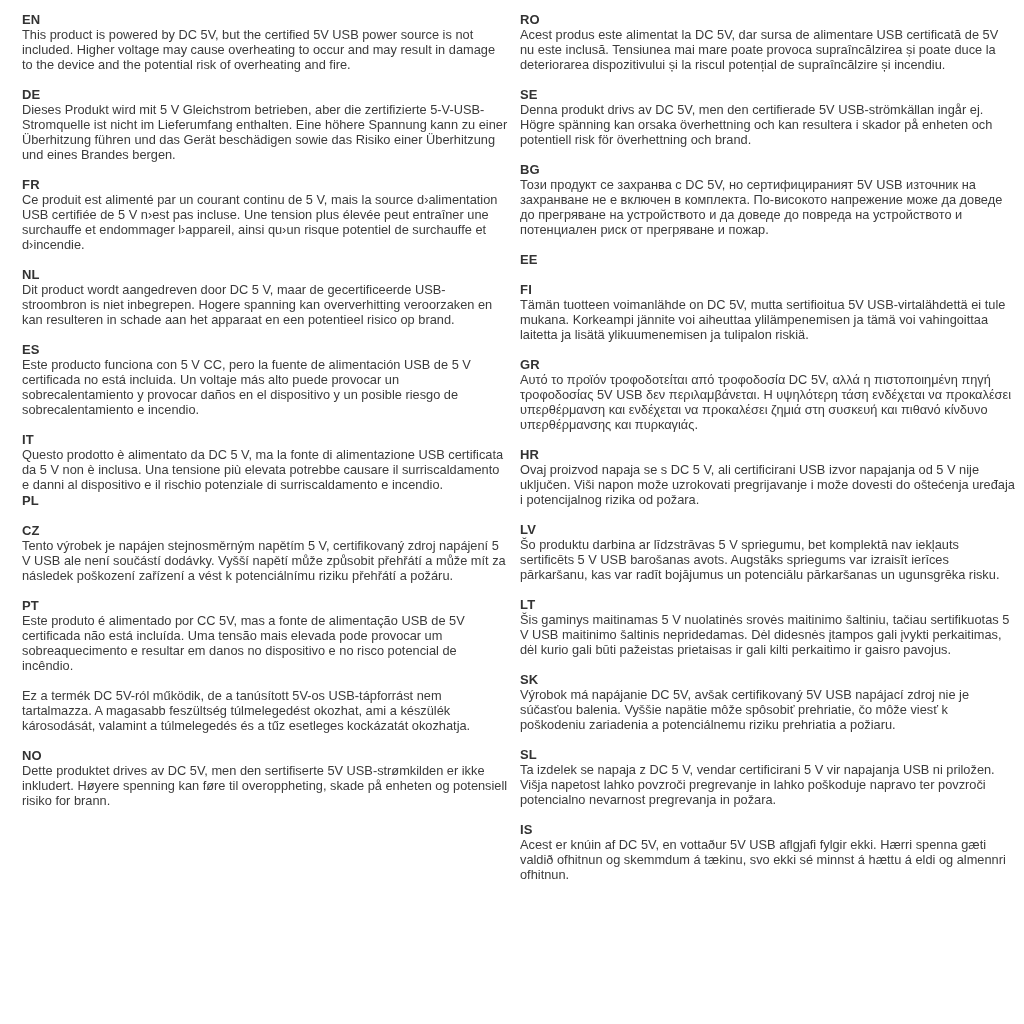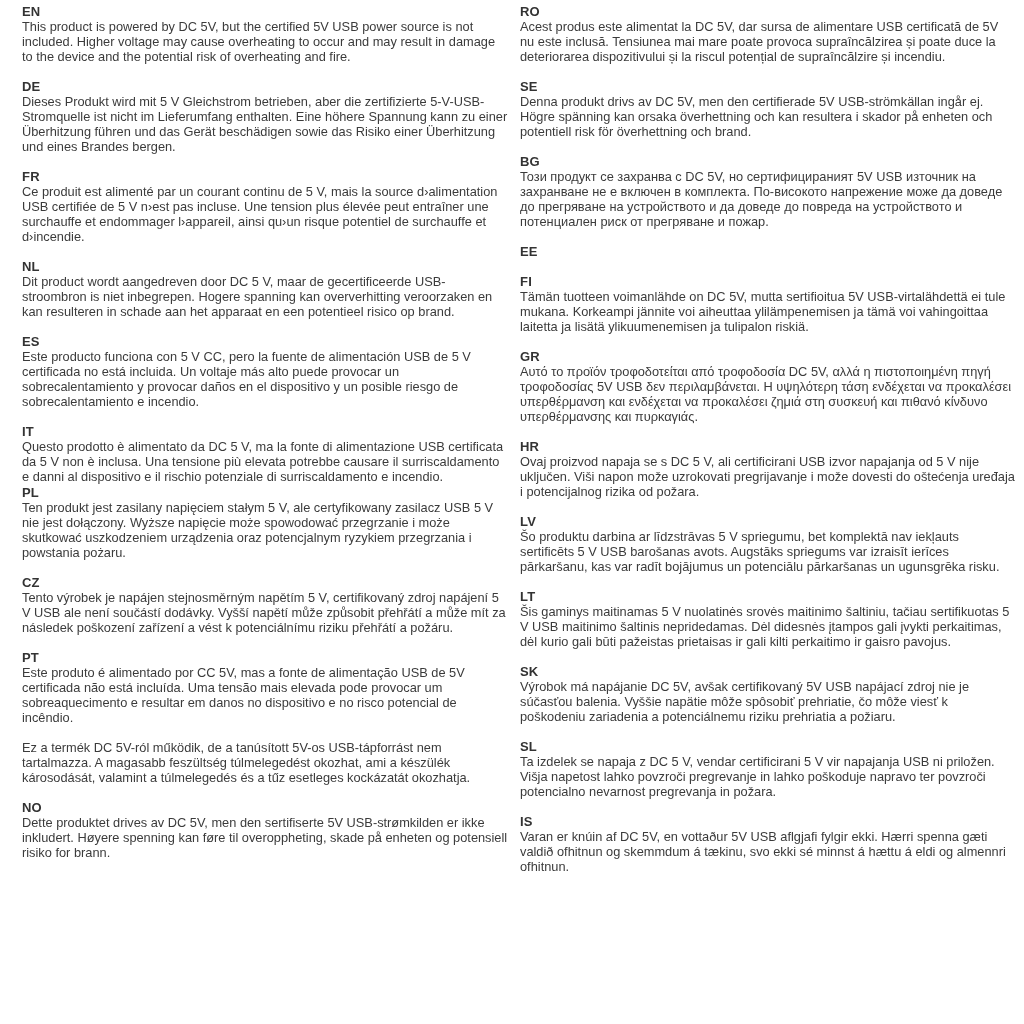--- a/index.html
+++ b/index.html
@@ -11,21 +11,21 @@
     width: 1024px;
     height: 1024px;
     overflow: hidden;
     font-family: "Liberation Sans", "DejaVu Sans", sans-serif;
     color: #3b3b3b;
   }
   .page {
     box-sizing: border-box;
     width: 1024px;
     height: 1024px;
-    padding: 4px 8px 0 22px;
+    padding: 12px 8px 0 22px;
     display: flex;
     gap: 12px;
     background: #ffffff;
   }
   .col {
     display: flex;
     flex-direction: column;
   }
   .col-left  { width: 486px; }
   .col-right { width: 496px; }
@@ -79,21 +79,20 @@
       <p class="lang-text">Este producto funciona con 5 V CC, pero la fuente de alimentación USB de 5 V certificada no está incluida. Un voltaje más alto puede provocar un sobrecalentamiento y provocar daños en el dispositivo y un posible riesgo de sobrecalentamiento e incendio.</p>
     </section>
 
     <section class="section no-gap-after">
       <h2 class="lang-code">IT</h2>
       <p class="lang-text">Questo prodotto è alimentato da DC 5 V, ma la fonte di alimentazione USB certificata da 5 V non è inclusa. Una tensione più elevata potrebbe causare il surriscaldamento e danni al dispositivo e il rischio potenziale di surriscaldamento e incendio.</p>
     </section>
 
     <section class="section">
       <h2 class="lang-code">PL</h2>
-      <p class="lang-text">Ten produkt jest zasilany napięciem stałym 5 V, ale certyfikowany zasilacz USB 5 V nie jest dołączony. Wyższe napięcie może spowodować przegrzanie i może skutkować uszkodzeniem urządzenia oraz potencjalnym ryzykiem przegrzania i powstania pożaru.</p>
     </section>
 
     <section class="section">
       <h2 class="lang-code">CZ</h2>
       <p class="lang-text">Tento výrobek je napájen stejnosměrným napětím 5 V, certifikovaný zdroj napájení 5 V USB ale není součástí dodávky. Vyšší napětí může způsobit přehřátí a může mít za následek poškození zařízení a vést k potenciálnímu riziku přehřátí a požáru.</p>
     </section>
 
 
     <section class="section">
       <h2 class="lang-code">PT</h2>
@@ -162,18 +161,18 @@
       <p class="lang-text">Výrobok má napájanie DC 5V, avšak certifikovaný 5V USB napájací zdroj nie je súčasťou balenia. Vyššie napätie môže spôsobiť prehriatie, čo môže viesť k poškodeniu zariadenia a potenciálnemu riziku prehriatia a požiaru.</p>
     </section>
 
     <section class="section">
       <h2 class="lang-code">SL</h2>
       <p class="lang-text">Ta izdelek se napaja z DC 5 V, vendar certificirani 5 V vir napajanja USB ni priložen. Višja napetost lahko povzroči pregrevanje in lahko poškoduje napravo ter povzroči potencialno nevarnost pregrevanja in požara.</p>
     </section>
 
     <section class="section">
       <h2 class="lang-code">IS</h2>
-      <p class="lang-text">Varan er knúin af DC 5V, en vottaður 5V USB aflgjafi fylgir ekki. Hærri spenna gæti valdið ofhitnun og skemmdum á tækinu, svo ekki sé minnst á hættu á eldi og almennri ofhitnun.</p>
+      <p class="lang-text">Acest er knúin af DC 5V, en vottaður 5V USB aflgjafi fylgir ekki. Hærri spenna gæti valdið ofhitnun og skemmdum á tækinu, svo ekki sé minnst á hættu á eldi og almennri ofhitnun.</p>
     </section>
 
   </div>
 
 </div>
 
 </body></html>

